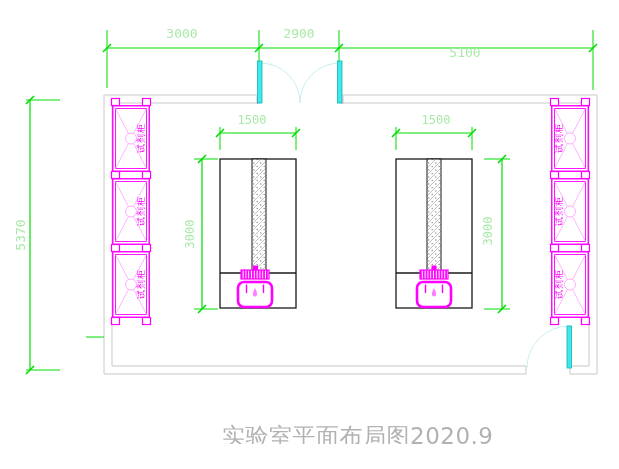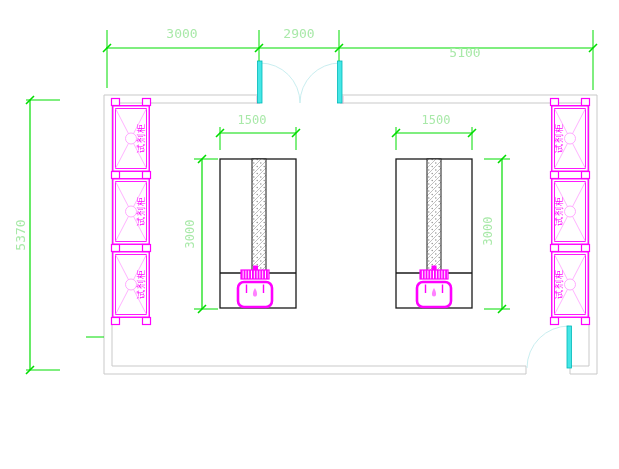--- a/index.html
+++ b/index.html
@@ -211,14 +211,15 @@
 <div class="lbl dim small" style="left:406px;top:113px;width:60px;">1500</div>
 <div class="lbl dim small rot" style="left:449px;top:223px;">3000</div>
 
 <div class="lbl cab-lbl" style="left:101px;top:130px;">试剂柜</div>
 <div class="lbl cab-lbl" style="left:101px;top:203px;">试剂柜</div>
 <div class="lbl cab-lbl" style="left:101px;top:276px;">试剂柜</div>
 <div class="lbl cab-lbl" style="left:519px;top:130px;">试剂柜</div>
 <div class="lbl cab-lbl" style="left:519px;top:203px;">试剂柜</div>
 <div class="lbl cab-lbl" style="left:519px;top:276px;">试剂柜</div>
 
+<div class="lbl title" style="left:222px;top:421px;">实验室平面布局图2020.9</div>
 
 </div>
 
 </body></html>

